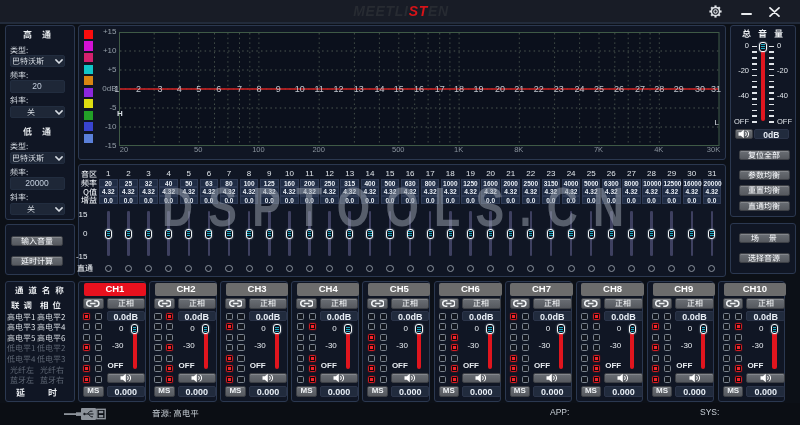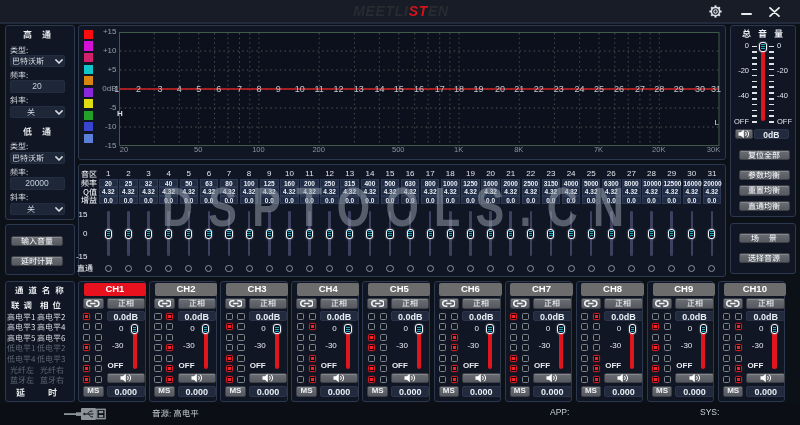--- a/index.html
+++ b/index.html
@@ -379,21 +379,21 @@
     <text x="600.0" y="92.5" font-size="8" fill="#d6dce2" text-anchor="end" font-family="Liberation Sans">L</text>
   </svg>
 <div style="position:absolute;left:64.0px;top:144.3px;width:120px;height:12px;line-height:12px;font-size:7.5px;color:#8a939d;text-align:center;font-weight:400;letter-spacing:0px">20</div>
 <div style="position:absolute;left:138.2px;top:144.3px;width:120px;height:12px;line-height:12px;font-size:7.5px;color:#8a939d;text-align:center;font-weight:400;letter-spacing:0px">50</div>
 <div style="position:absolute;left:198.4px;top:144.3px;width:120px;height:12px;line-height:12px;font-size:7.5px;color:#8a939d;text-align:center;font-weight:400;letter-spacing:0px">100</div>
 <div style="position:absolute;left:258.7px;top:144.3px;width:120px;height:12px;line-height:12px;font-size:7.5px;color:#8a939d;text-align:center;font-weight:400;letter-spacing:0px">200</div>
 <div style="position:absolute;left:338.3px;top:144.3px;width:120px;height:12px;line-height:12px;font-size:7.5px;color:#8a939d;text-align:center;font-weight:400;letter-spacing:0px">500</div>
 <div style="position:absolute;left:398.6px;top:144.3px;width:120px;height:12px;line-height:12px;font-size:7.5px;color:#8a939d;text-align:center;font-weight:400;letter-spacing:0px">1K</div>
 <div style="position:absolute;left:458.8px;top:144.3px;width:120px;height:12px;line-height:12px;font-size:7.5px;color:#8a939d;text-align:center;font-weight:400;letter-spacing:0px">8K</div>
 <div style="position:absolute;left:538.5px;top:144.3px;width:120px;height:12px;line-height:12px;font-size:7.5px;color:#8a939d;text-align:center;font-weight:400;letter-spacing:0px">7K</div>
-<div style="position:absolute;left:598.8px;top:144.3px;width:120px;height:12px;line-height:12px;font-size:7.5px;color:#8a939d;text-align:center;font-weight:400;letter-spacing:0px">20K</div>
+<div style="position:absolute;left:598.8px;top:144.3px;width:120px;height:12px;line-height:12px;font-size:7.5px;color:#8a939d;text-align:center;font-weight:400;letter-spacing:0px">4K</div>
 <div style="position:absolute;left:653.5px;top:144.3px;width:120px;height:12px;line-height:12px;font-size:7.5px;color:#8a939d;text-align:center;font-weight:400;letter-spacing:0px">30K</div>
 <svg style="position:absolute;left:81.0px;top:169.8px;overflow:visible" width="16.0" height="10.4" fill="#eef2f6">
     <g transform="translate(0,7.04)">
       <path transform="translate(0.00,0) scale(0.00800,-0.00800)" d="M425 837C439 814 452 785 461 758H109V673H670C657 629 632 567 610 525H379L392 528C384 568 360 628 332 671L240 652C261 615 281 564 290 525H53V440H948V525H713C733 563 756 609 776 652L680 673H900V758H567C558 789 541 825 522 853ZM279 123H728V30H279ZM279 197V285H728V197ZM185 364V-85H279V-49H728V-84H826V364Z"></path>
       <path transform="translate(8.00,0) scale(0.00800,-0.00800)" d="M929 795H91V-55H955V36H183V704H929ZM261 572C334 512 417 442 495 371C412 291 319 221 224 167C246 150 282 113 298 94C388 152 479 225 563 309C647 231 722 155 771 95L846 165C794 225 715 300 628 377C698 455 762 539 815 627L726 663C680 584 624 508 559 437C480 505 399 572 327 628Z"></path>
     </g>
   </svg>
 <svg style="position:absolute;left:81.0px;top:178.8px;overflow:visible" width="16.0" height="10.4" fill="#eef2f6">
     <g transform="translate(0,7.04)">
       <path transform="translate(0.00,0) scale(0.00800,-0.00800)" d="M695 491C693 150 685 42 447 -21C463 -37 485 -68 492 -88C753 -14 771 124 772 491ZM725 77C791 28 876 -42 916 -86L972 -28C929 16 842 83 778 129ZM121 399C102 327 71 252 31 202C50 192 84 171 99 159C140 214 178 299 200 382ZM540 607V135H619V535H845V138H928V607H752L790 704H953V786H516V704H700C691 672 678 637 667 607ZM419 387C398 301 368 229 324 170V455H503V539H342V649H480V728H342V845H258V539H180V757H104V539H35V455H237V152H310C247 74 159 20 40 -14C59 -33 79 -64 88 -87C321 -9 444 131 500 369Z"></path>

